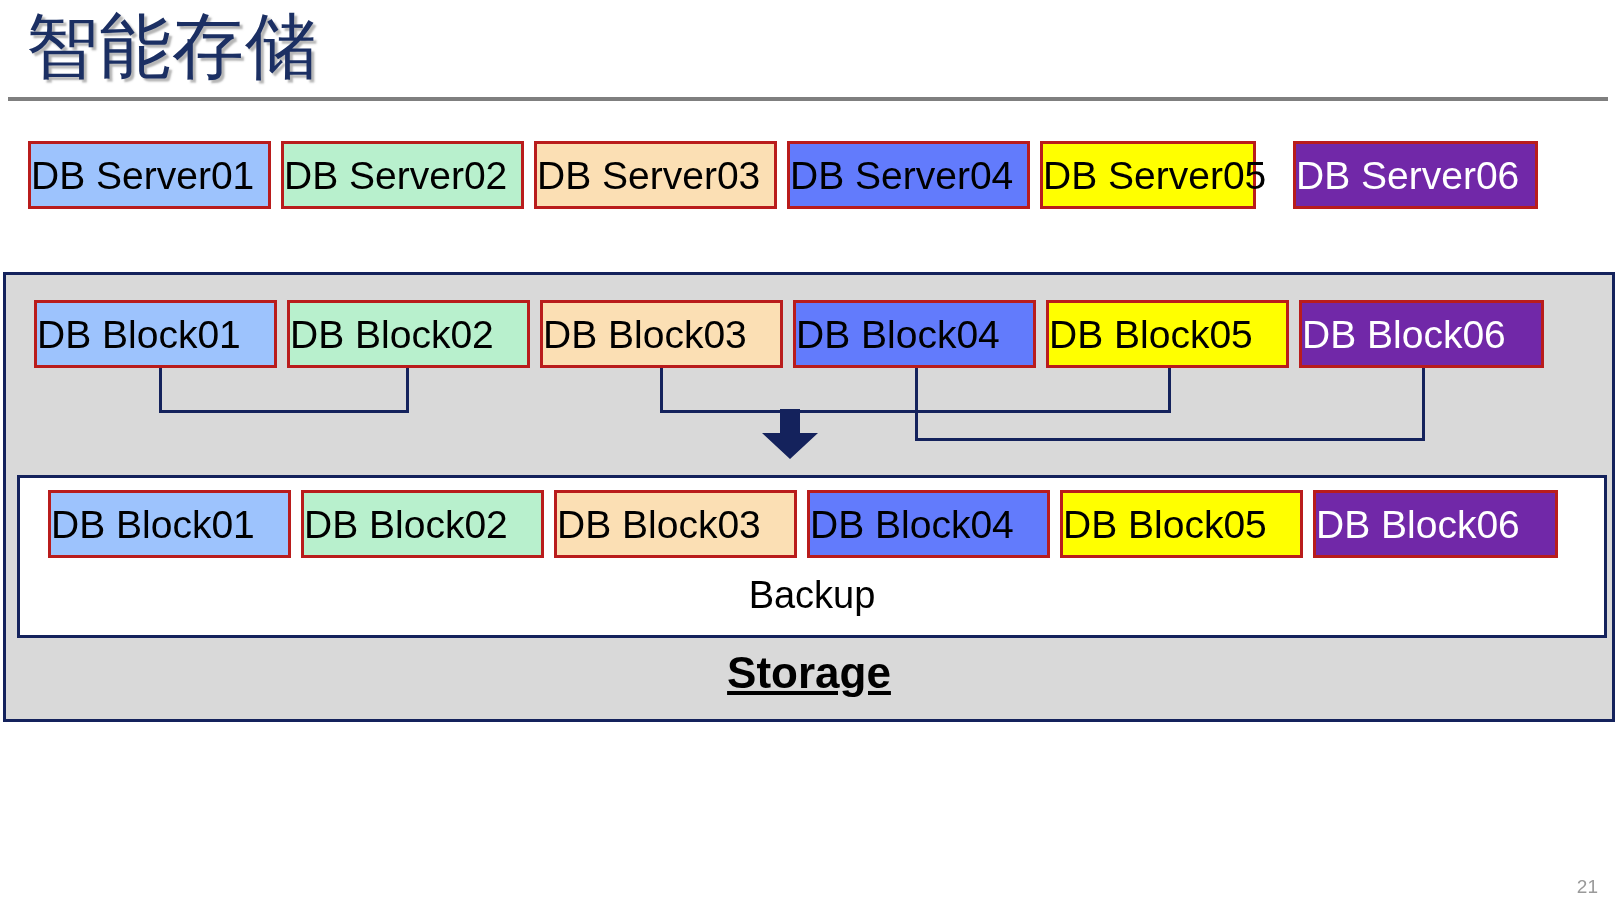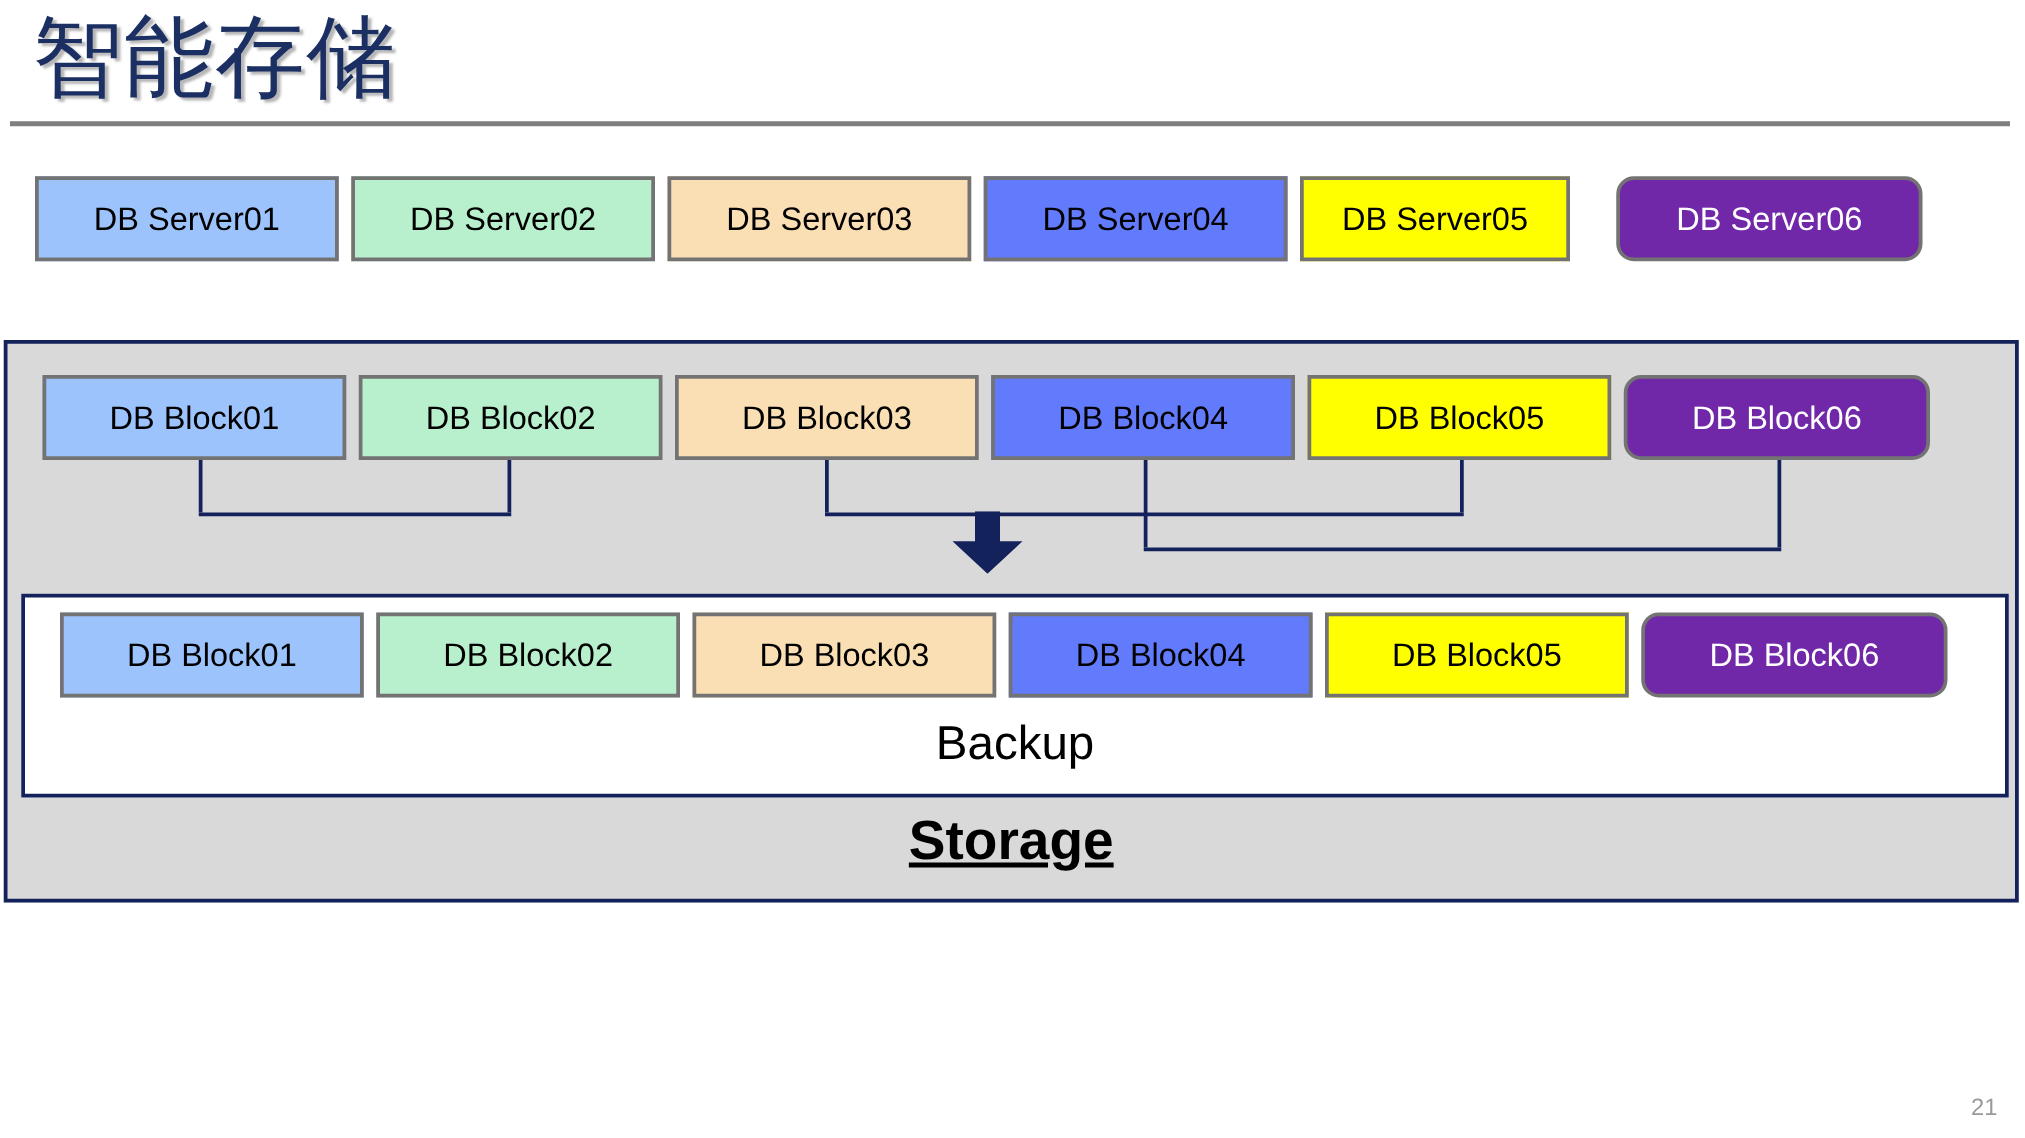--- a/index.html
+++ b/index.html
@@ -37,30 +37,29 @@
     top: 97px;
     width: 1600px;
     height: 4px;
     background: #7f7f7f;
   }
 
   
   .node {
     position: absolute;
     box-sizing: border-box;
-    border: 3px solid #737373;
+    border: 3px solid #b91c1c;
     display: flex;
     align-items: center;
-    justify-content: center;
-    font-size: 26px;
+    font-size: 39px;
     line-height: 1;
     color: #000000;
     white-space: nowrap;
   }
-  .node.light-text { color: #ffffff; border-radius: 14px; }
+  .node.light-text { color: #ffffff; }
 
   
   #storage-container {
     position: absolute;
     left: 3px;
     top: 272px;
     width: 1612px;
     height: 450px;
     box-sizing: border-box;
     border: 3px solid #14225c;

